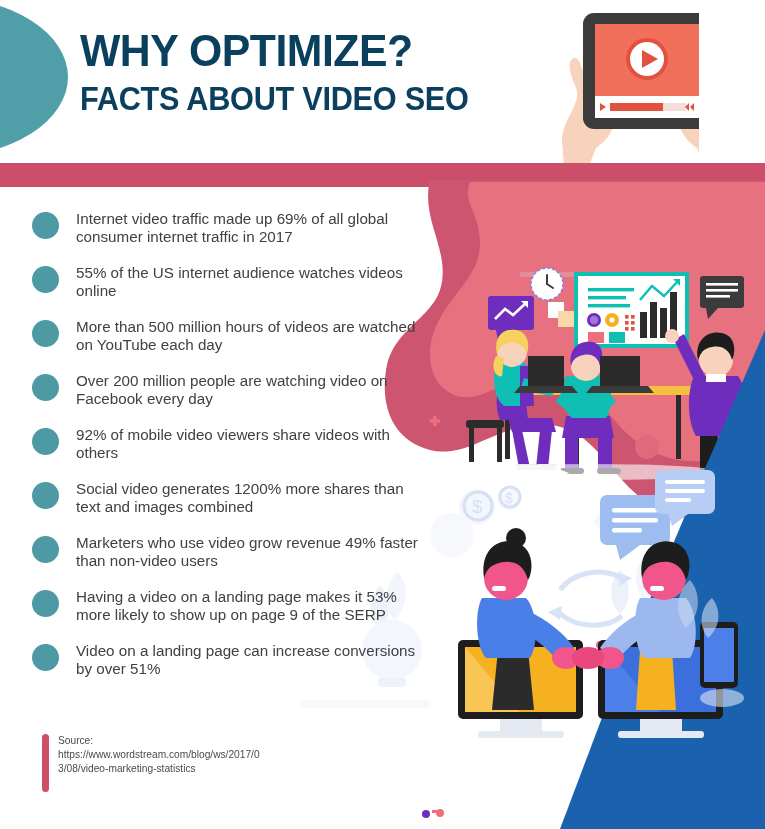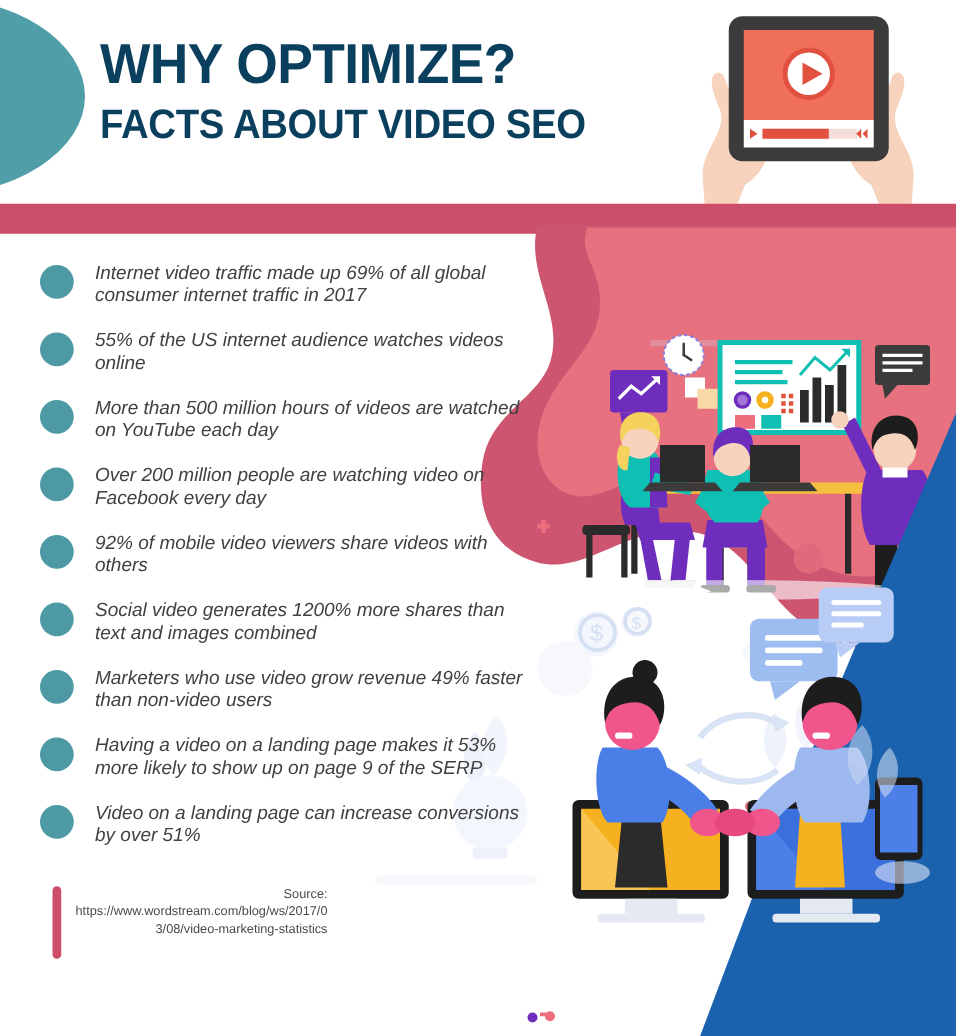--- a/index.html
+++ b/index.html
@@ -16,21 +16,21 @@
     width: 765px;
     height: 829px;
     overflow: hidden;
     background: #ffffff;
   }
 
   
   .header {
     position: absolute;
     left: 0; top: 0;
-    width: 765px;
+    width: 699px;
     height: 168px;
     background: #ffffff;
     overflow: hidden;
   }
   .teal-circle {
     position: absolute;
     left: -58px;
     top: -3px;
     width: 126px;
     height: 160px;
@@ -119,32 +119,30 @@
     border-radius: 50%;
     background: #4d9aa4;
   }
   .fact-text {
     display: block;
     font-family: "Liberation Sans", sans-serif;
     font-size: 15.2px;
     line-height: 18px;
     color: #414141;
     padding-top: 5px;
-    font-style: italic;
   }
 
   
   .source-block {
     position: absolute;
     left: 42px;
-    top: 709px;
+    top: 734px;
     width: 220px;
     padding-left: 16px;
     box-sizing: border-box;
-    text-align: right;
   }
   .source-bar {
     position: absolute;
     left: 0;
     top: 0;
     width: 7px;
     height: 58px;
     border-radius: 4px;
     background: #cd4e69;
   }

